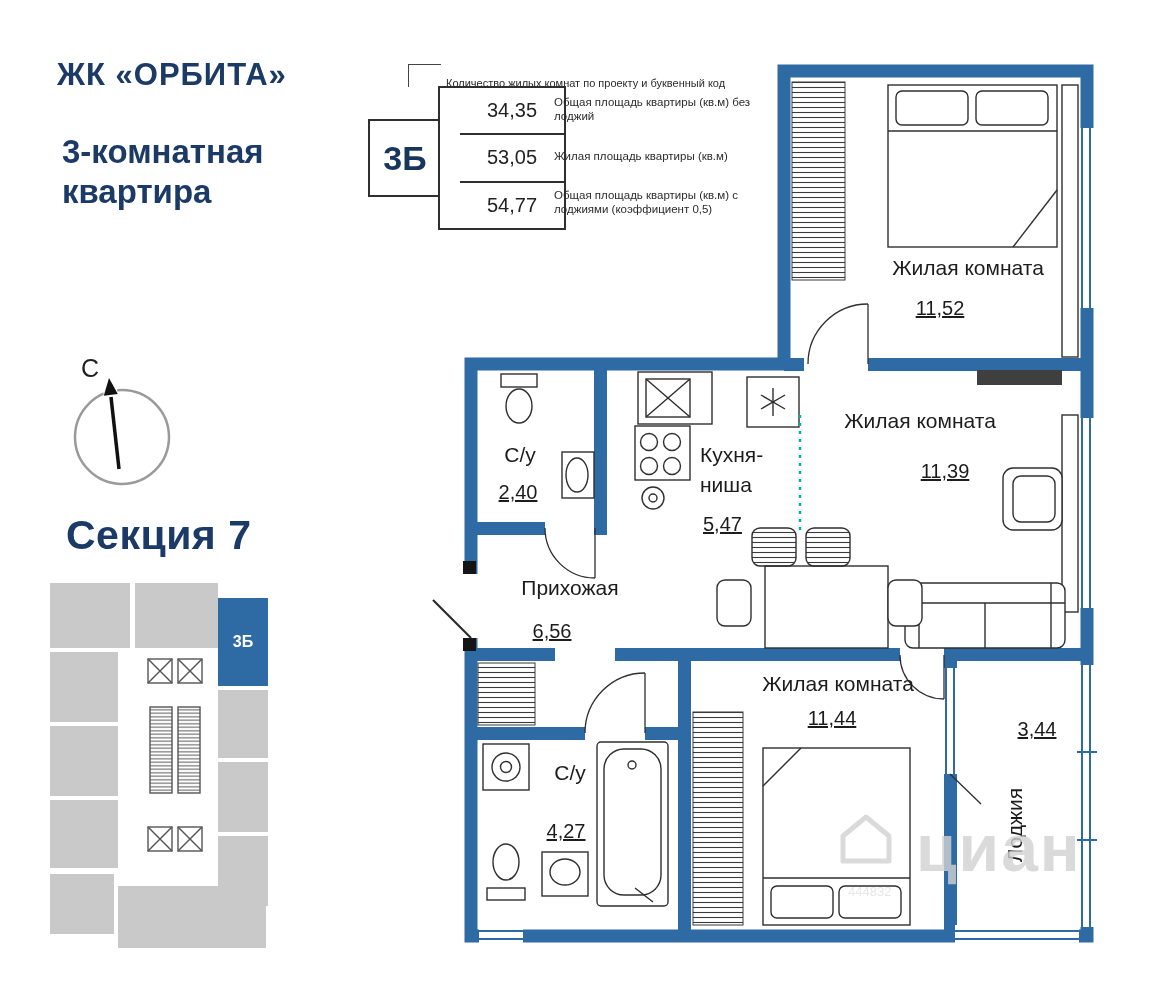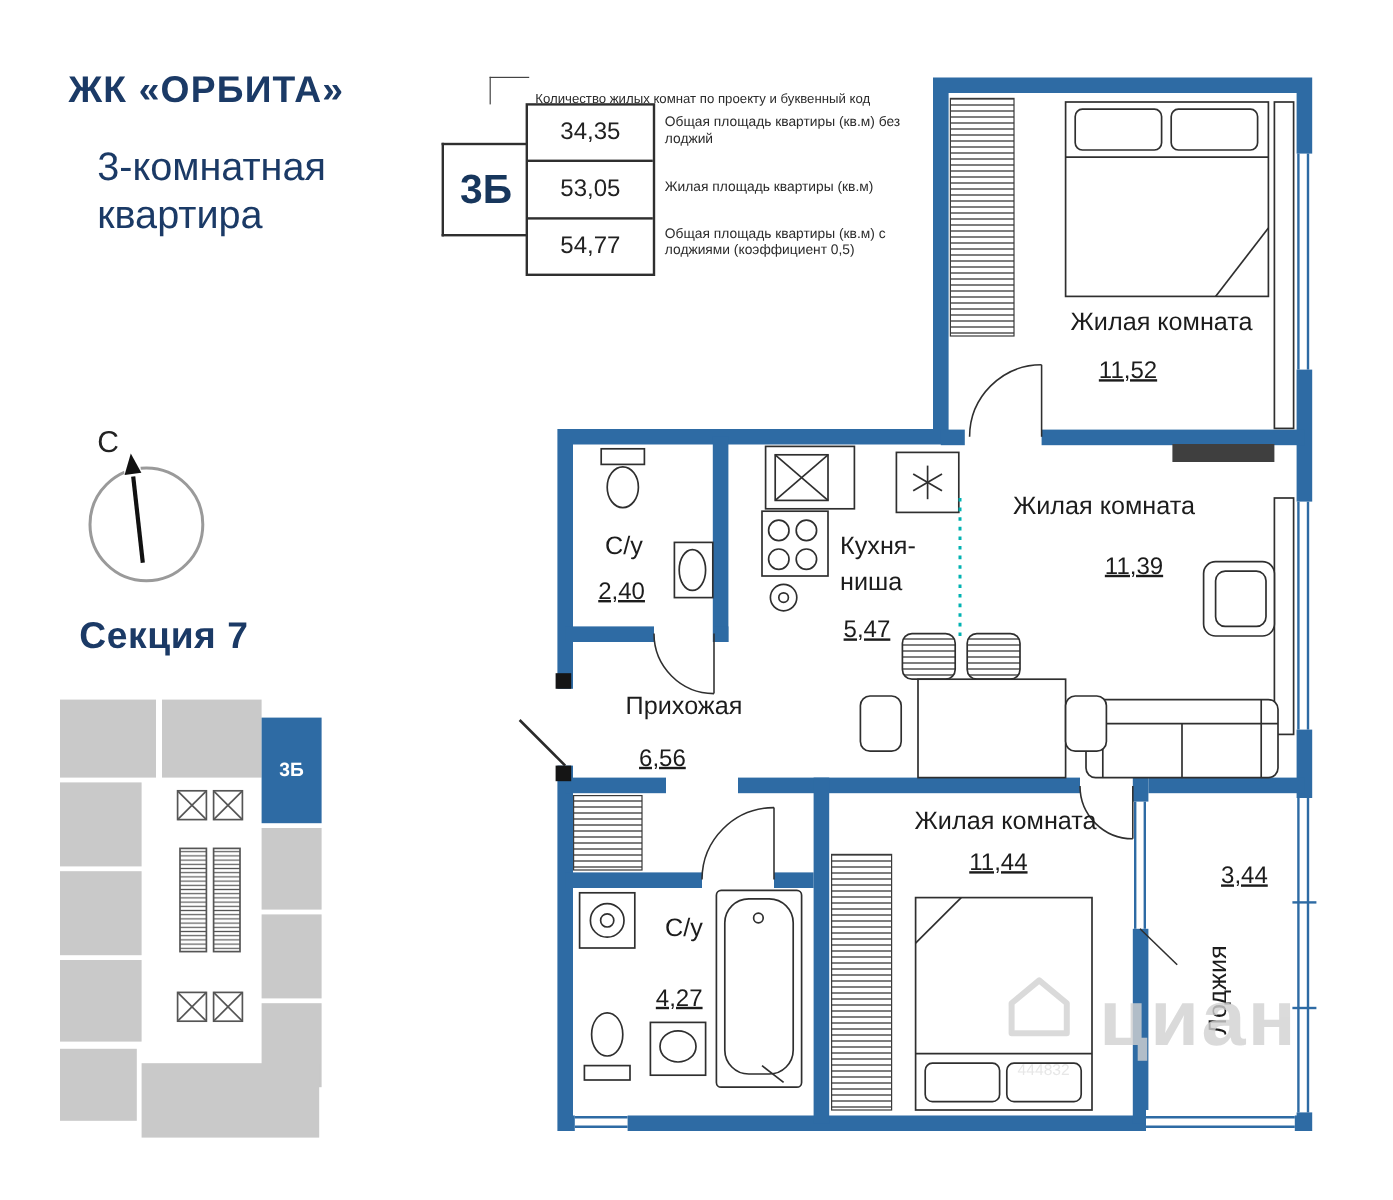--- a/index.html
+++ b/index.html
@@ -1,29 +1,29 @@
 <!DOCTYPE html>
 <html><head>
 <meta charset="utf-8">
 <style>
   html,body{margin:0;padding:0;background:#ffffff;}
   .canvas{position:relative;width:1161px;height:1000px;background:#fff;overflow:hidden;
           font-family:"Liberation Sans","DejaVu Sans",sans-serif;color:#1b1b1b;}
   .abs{position:absolute;}
   .navy{color:#1b3a66;}
   .complex-name{left:57px;top:57px;font-size:31px;font-weight:bold;letter-spacing:1px;}
-  .apt-title{left:62px;top:119px;font-size:33px;font-weight:normal;line-height:40px;margin-left:19px;}
-  .section-title{left:66px;top:512px;font-size:31px;font-weight:bold;letter-spacing:0.5px;}
+  .apt-title{left:62px;top:132px;font-size:33px;font-weight:bold;line-height:40px;}
+  .section-title{left:66px;top:512px;font-size:41px;font-weight:bold;letter-spacing:0.5px;}
 
   
   .spec{left:368px;top:86px;width:390px;height:142px;}
   .spec-bracket{position:absolute;left:40px;top:-22px;width:32px;height:22px;
                 border-left:1.5px solid #444;border-top:1.5px solid #444;}
   .spec-label{position:absolute;left:78px;top:-29px;font-size:11px;color:#2b2b2b;white-space:nowrap;margin-top:20px;}
-  .spec-values{position:absolute;left:70px;top:0;width:104px;height:140px;border:2px solid #2f2f2f;}
+  .spec-values{position:absolute;left:70px;top:0;width:104px;height:140px;border:2px solid #2f2f2f;padding-left:20px;}
   .spec-row{height:45.3px;display:flex;align-items:center;justify-content:center;
             font-size:20px;color:#222;border-bottom:2px solid #2f2f2f;}
   .spec-row:last-child{border-bottom:none;}
   .spec-code{position:absolute;left:0;top:33px;width:70px;height:74px;border:2px solid #2f2f2f;
              border-right:none;display:flex;align-items:center;justify-content:center;
              font-size:34px;font-weight:bold;color:#17365c;background:#fff;}
   .spec-descs{position:absolute;left:186px;top:0;width:204px;height:140px;display:flex;flex-direction:column;}
   .spec-desc{height:46.6px;display:flex;align-items:center;font-size:11.5px;color:#2b2b2b;line-height:1.25;}
 
   

